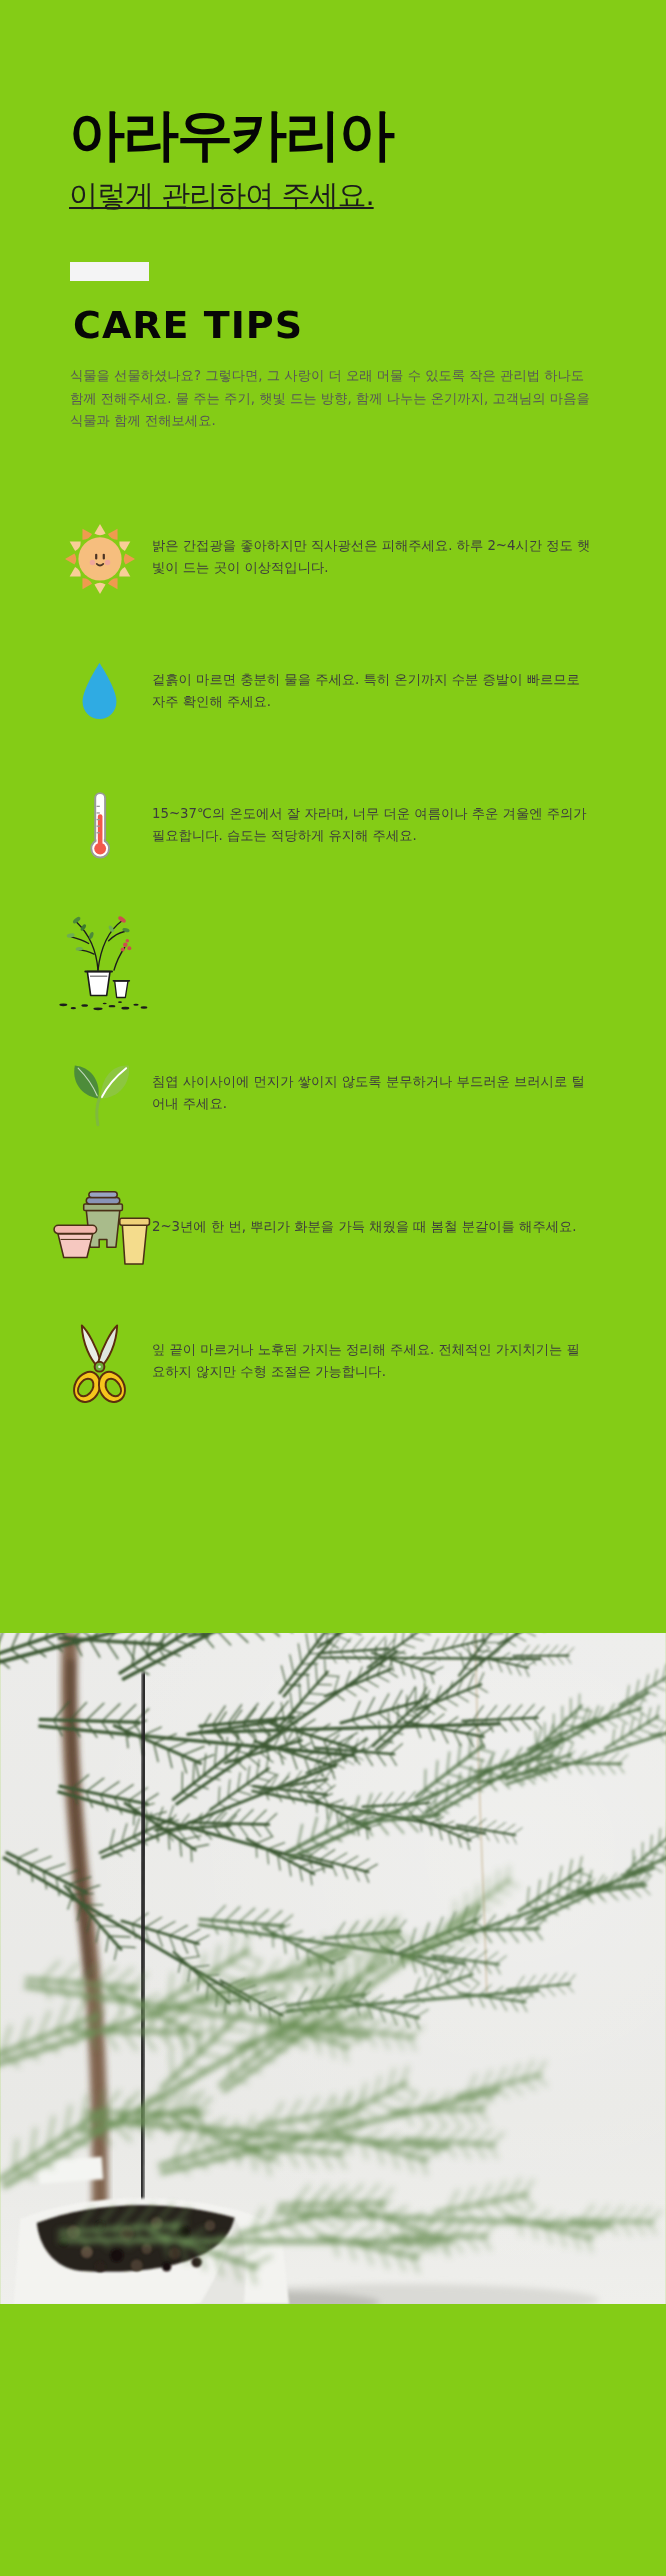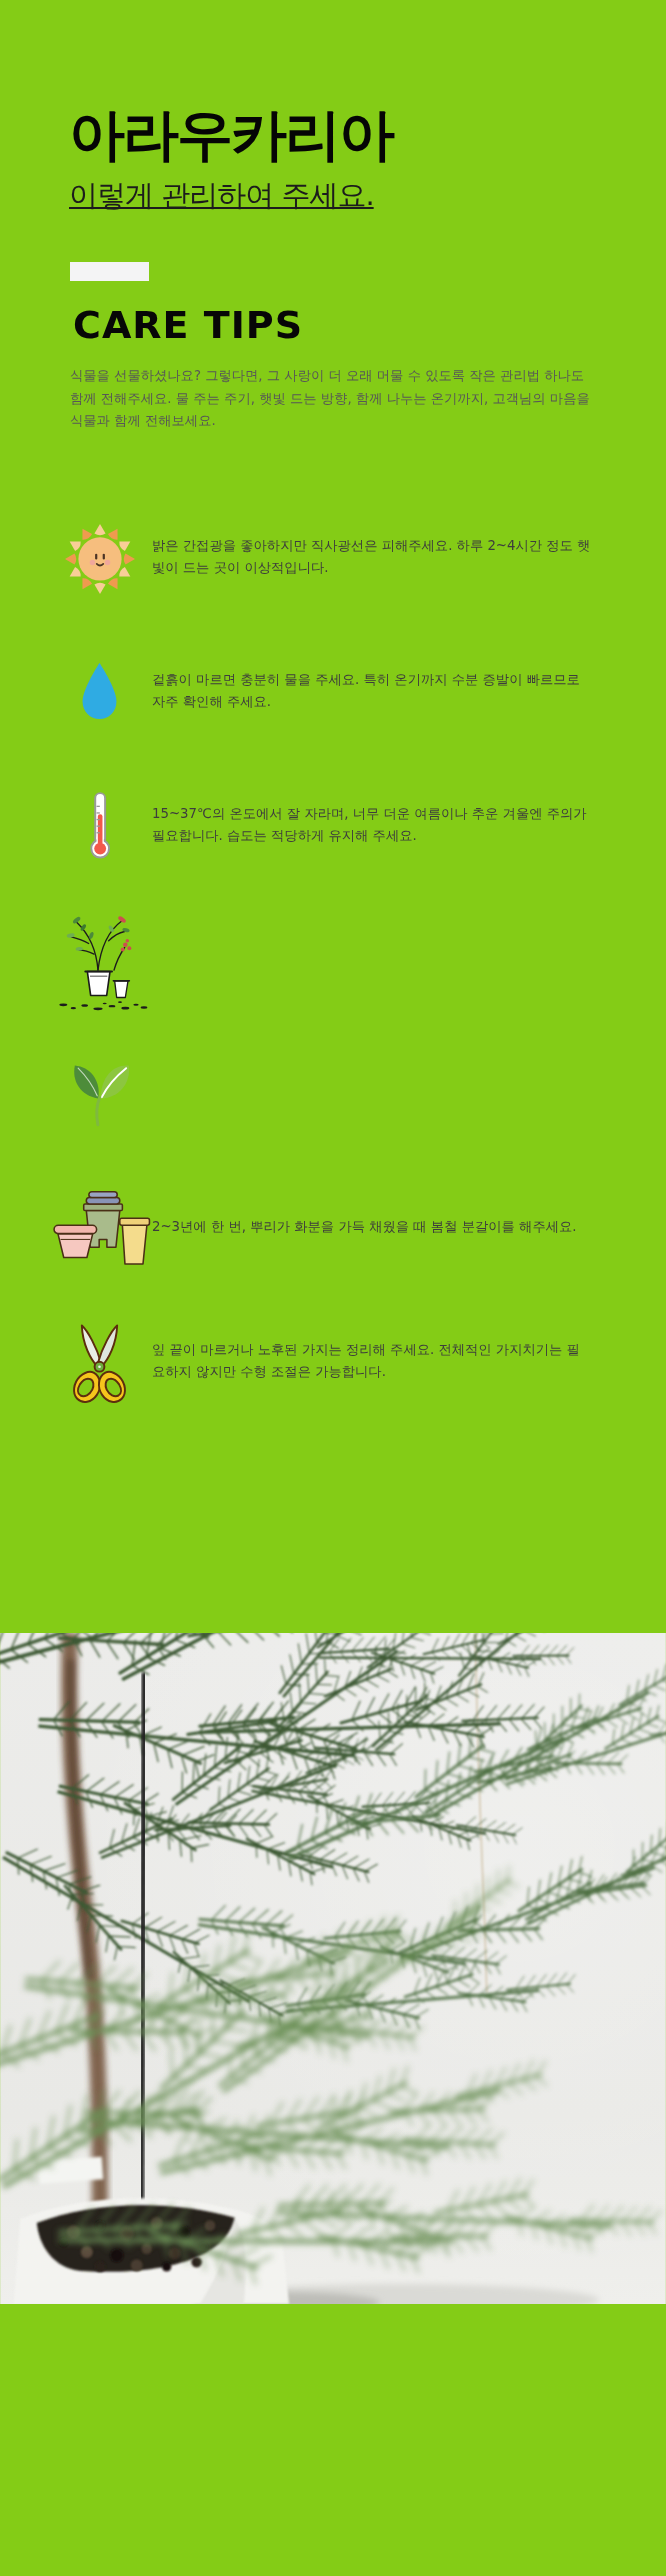--- a/index.html
+++ b/index.html
@@ -153,20 +153,21 @@
     <li class="tip">
       <span class="tip-icon">
         <svg width="69" height="69" viewBox="0 0 105 105">
           <path d="M50 60 C24 56 10 34 15 10 C38 12 54 32 51 58 Z" fill="#4D8C3A"></path>
           <path d="M54 58 C56 26 74 8 97 10 C101 36 82 60 55 60 Z" fill="#8CC63F"></path>
           <path d="M93 14 C78 26 64 42 56 58" stroke="#ffffff" stroke-width="3" fill="none" stroke-linecap="round"></path>
           <path d="M20 14 C32 26 42 40 49 56" stroke="#ffffff" stroke-width="1.8" fill="none" stroke-linecap="round" opacity="0.65"></path>
           <path d="M50 100 C47 84 48 70 53 58" stroke="#7FB93F" stroke-width="4.5" fill="none" stroke-linecap="round"></path>
         </svg>
       </span>
+      <span class="tip-text">침엽 사이사이에 먼지가 쌓이지 않도록 분무하거나 부드러운 브러시로 털어내 주세요.</span>
     </li>
 
     <li class="tip">
       <span class="tip-icon">
         <svg width="107" height="87" viewBox="0 0 165 135">
           <g stroke="#4A2F16" stroke-width="2.4" stroke-linejoin="round">
             <path d="M62 41 L114 41 L108 98 L94 98 L94 86 L82 86 L82 98 L68 98 Z" fill="#A9BB8B"></path>
             <rect x="58" y="31" width="60" height="10" rx="2" fill="#9FB281"></rect>
             <rect x="62" y="21" width="52" height="10" rx="5" fill="#8994B6"></rect>
             <rect x="66" y="12" width="44" height="9" rx="4.5" fill="#99A3C2"></rect>

